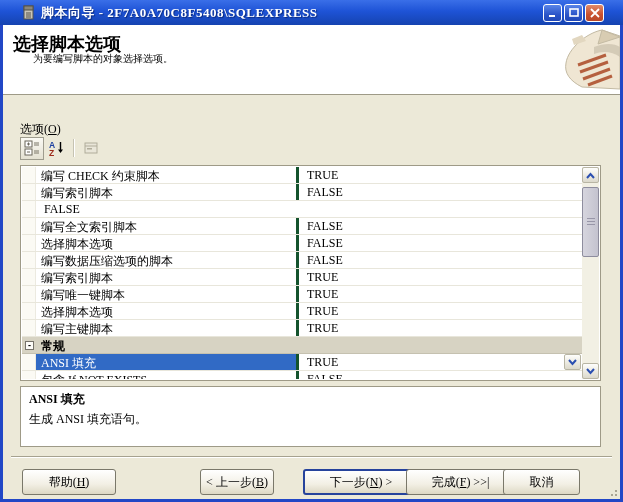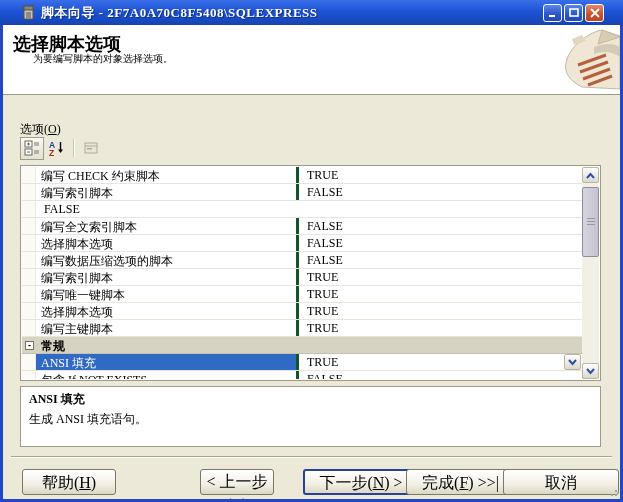--- a/index.html
+++ b/index.html
@@ -59,21 +59,21 @@
     background:repeating-linear-gradient(180deg,#9896A8 0,#9896A8 1px,transparent 1px,transparent 3px);}
 
   .desc{position:absolute;left:17px;top:361px;width:581px;height:61px;background:#fff;border:1px solid #9E9A87;padding:4px 8px;}
   .desc-title{font-weight:bold;margin-bottom:3px;}
 
   .divider{position:absolute;left:8px;right:8px;top:431px;height:2px;
     border-top:1px solid #A6A28F;border-bottom:1px solid #FFFFFF;}
 
   .btn{position:absolute;top:444px;height:26px;border:1px solid #7A786A;border-radius:3px;
     background:linear-gradient(180deg,#FFFFFF,#F2EFE4 60%,#DDD8C4);
-    font-family:inherit;font-size:16px;text-align:center;line-height:23px;cursor:pointer;padding:0;color:#000;}
+    font-family:inherit;font-size:12px;text-align:center;line-height:23px;cursor:pointer;padding:0;color:#000;}
   .btn.def{border:2px solid #26439C;line-height:21px;}
 
   .grip{position:absolute;right:2px;bottom:2px;width:10px;height:10px;cursor:nwse-resize;
     background:
       radial-gradient(circle at 8px 8px,#A9A593 1px,transparent 1.4px),
       radial-gradient(circle at 8px 4px,#A9A593 1px,transparent 1.4px),
       radial-gradient(circle at 4px 8px,#A9A593 1px,transparent 1.4px);}
 </style>
 </head>
 <body>
@@ -258,17 +258,17 @@
       <div class="desc-title">ANSI 填充</div>
       <div>生成 ANSI 填充语句。</div>
     </div>
 
     <div class="divider"></div>
 
     <button class="btn" style="left:19px;width:94px;"><span>帮助(</span><span class="mn">H</span><span>)</span></button>
     <button class="btn" style="left:197px;width:74px;font-family:Liberation Serif, serif;"><span>&lt; 上一步(</span><span class="mn">B</span><span>)</span></button>
     <button class="btn def" style="left:300px;width:116px;"><span>下一步(</span><span class="mn">N</span><span>) &gt;</span></button>
     <button class="btn" style="left:403px;width:109px;"><span>完成(</span><span class="mn">F</span><span>) &gt;&gt;|</span></button>
-    <button class="btn" style="left:500px;width:116px;"><span>取消</span><span class="mn"></span><span></span></button>
+    <button class="btn" style="left:500px;width:77px;"><span>取消</span><span class="mn"></span><span></span></button>
 
     <div class="grip"></div>
   </div>
 </div>
 
 </body></html>

